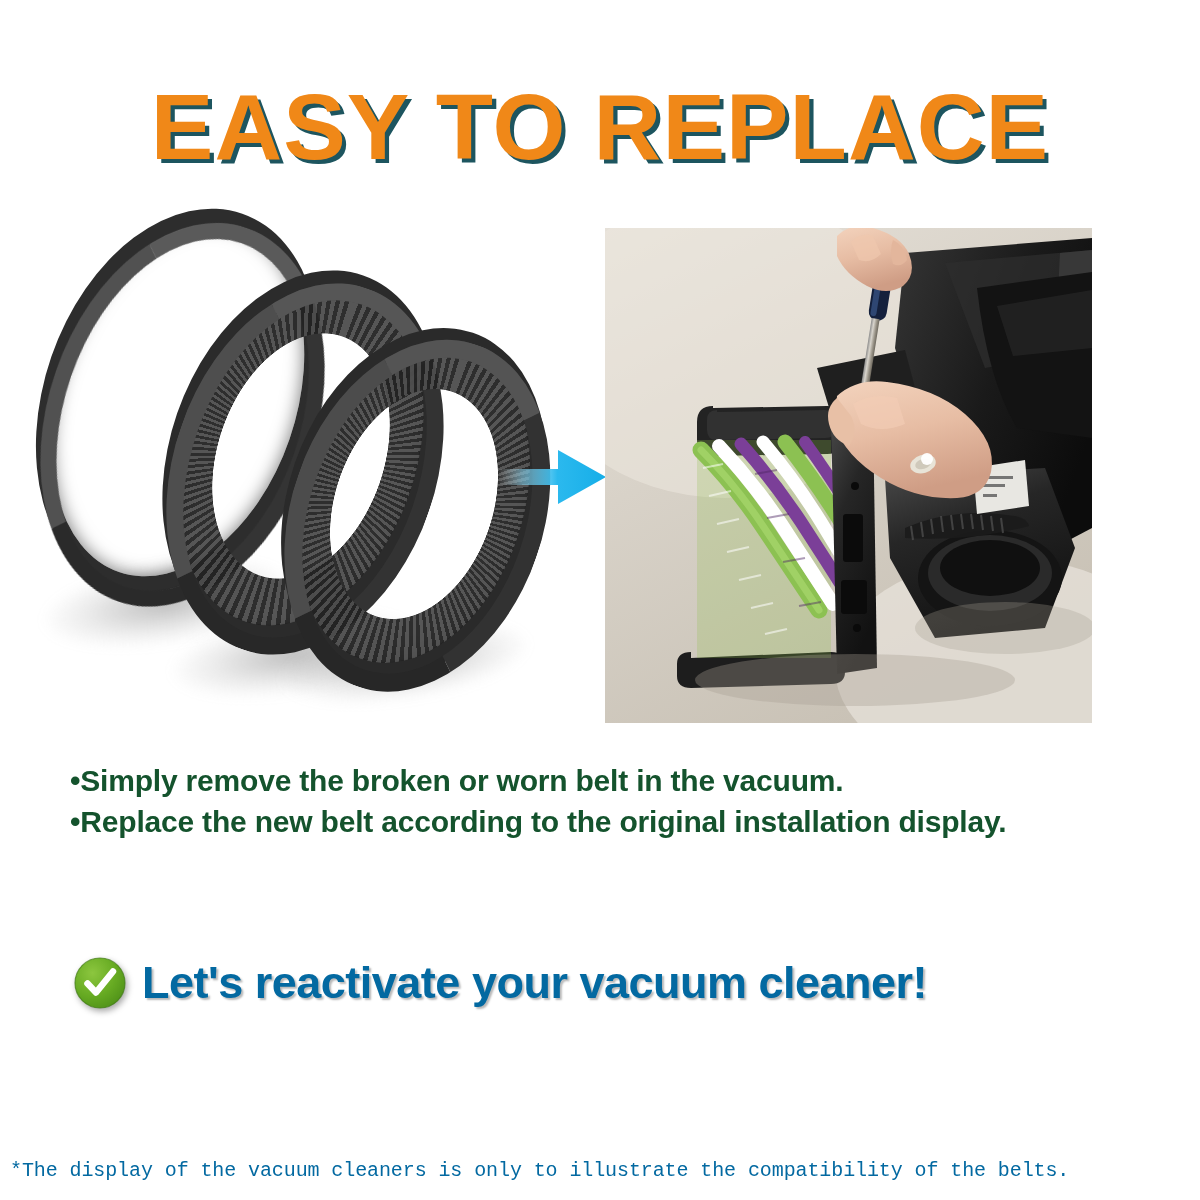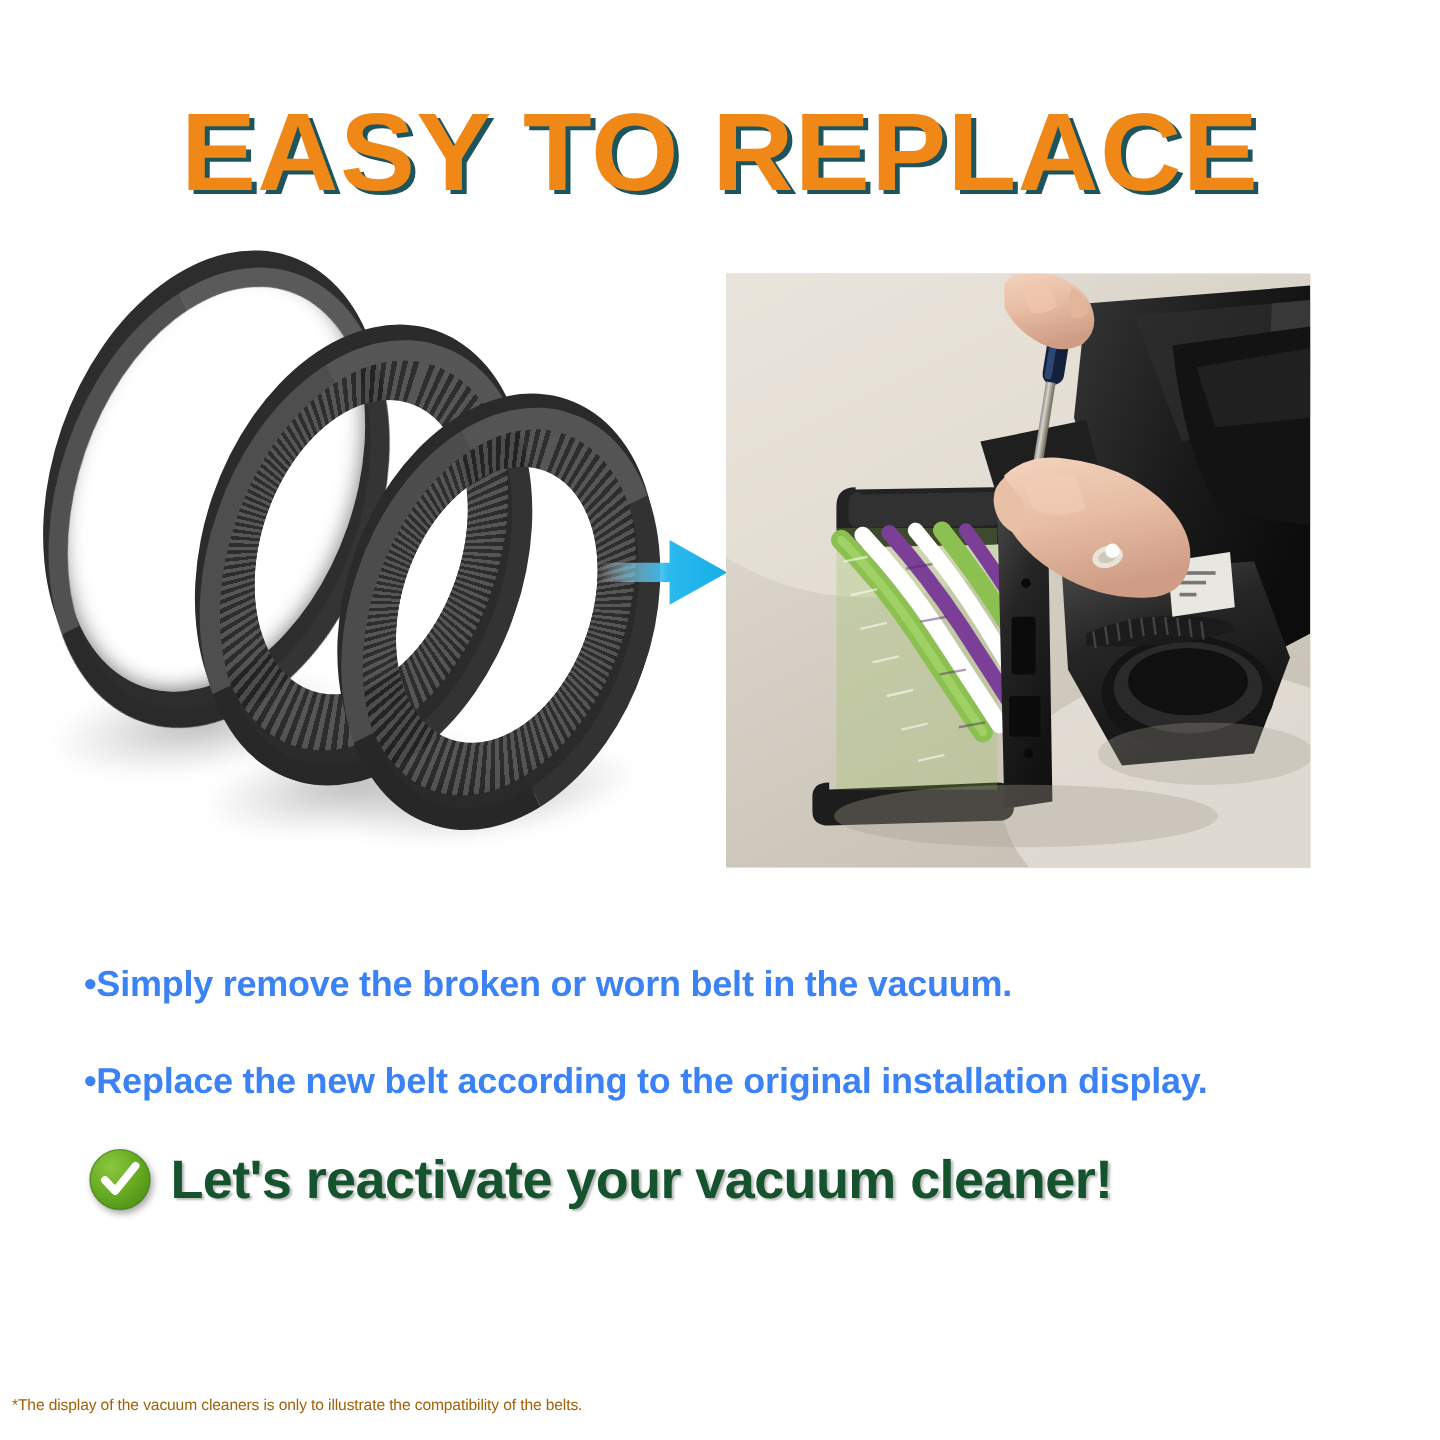--- a/index.html
+++ b/index.html
@@ -189,24 +189,23 @@
     position: absolute;
     left: 70px;
     top: 760px;
     width: 1080px;
   }
   .bullet-line {
     font-family: "Liberation Sans", sans-serif;
     font-weight: bold;
     font-size: 30px;
     line-height: 41px;
-    color: #3b82f6;
+    color: #14532d;
     letter-spacing: -0.2px;
     white-space: nowrap;
-    margin-top: 40px;
   }
 
   
   #cta {
     position: absolute;
     left: 72px;
     top: 955px;
     display: flex;
     align-items: center;
     gap: 14px;
@@ -216,36 +215,36 @@
     flex: 0 0 56px;
     position: relative;
     filter: drop-shadow(2px 3px 3px rgba(0,0,0,0.35));
   }
   #check-badge svg { display: block; width: 56px; height: 56px; }
   #cta-text {
     font-family: "Liberation Sans", sans-serif;
     font-weight: bold;
     font-size: 45px;
     line-height: 50px;
-    color: #14532d;
+    color: #0369a1;
     letter-spacing: -0.5px;
     text-shadow: 2px 2px 2px rgba(0,0,0,0.28);
     white-space: nowrap;
   }
 
   
   #footnote {
     position: absolute;
     left: 10px;
     top: 1158px;
-    font-family: Liberation Sans, sans-serif;
+    font-family: Liberation Mono, monospace;
     font-weight: normal;
-    font-size: 13px;
+    font-size: 20px;
     line-height: 26px;
-    color: #a16207;
+    color: #0369a1;
     letter-spacing: -0.1px;
     white-space: nowrap;
   }
 </style>
 </head>
 <body>
 
 <div id="page">
 
   <div id="headline">EASY TO REPLACE</div>

